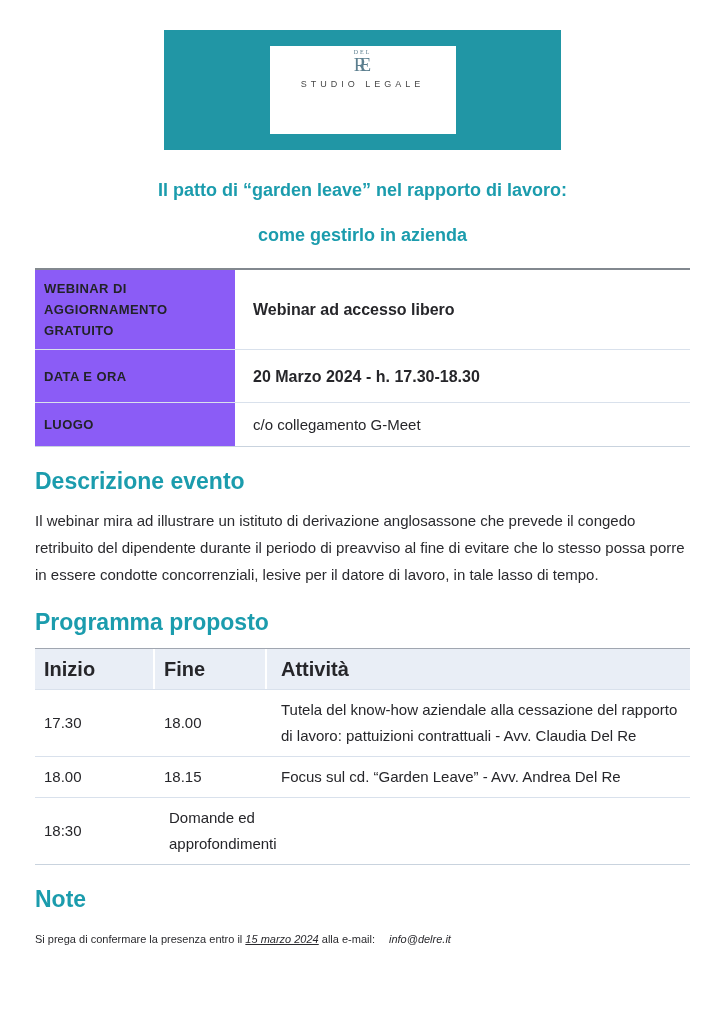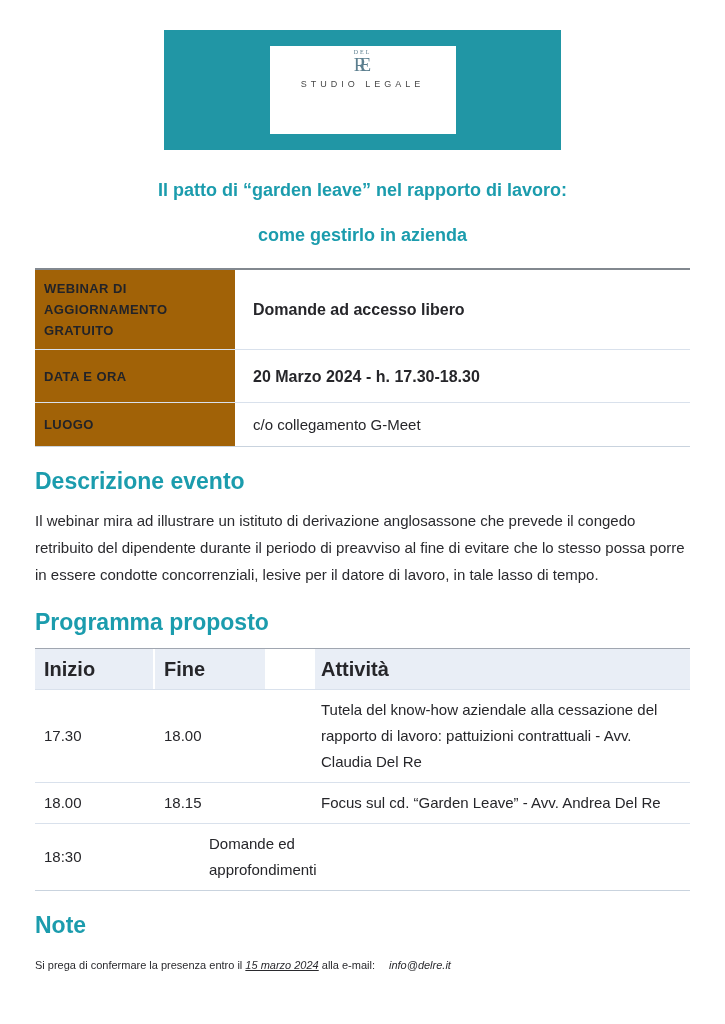--- a/index.html
+++ b/index.html
@@ -89,21 +89,21 @@
     border-bottom: 1px solid #c9d3de;
   }
   .info-row {
     display: grid;
     grid-template-columns: 203px 1fr;
     align-items: center;
     border-bottom: 1px solid #d9e1ec;
   }
   .info-row:last-child { border-bottom: none; }
   .info-label {
-    background: #a16207;
+    background: #8b5cf6;
     align-self: stretch;
     display: flex;
     align-items: center;
     font-size: 13px;
     font-weight: bold;
     letter-spacing: 0.4px;
     line-height: 21px;
     color: #222328;
     padding: 8px 44px 8px 9px;
     box-sizing: border-box;
@@ -150,21 +150,21 @@
   .prog-row:last-child { border-bottom: none; }
   .prog-cell {
     font-size: 15px;
     line-height: 26px;
     padding: 7px 8px 7px 9px;
     align-self: stretch;
     display: flex;
     align-items: center;
   }
   .prog-cell + .prog-cell { border-left: 2px solid #ffffff; }
-  .prog-cell.activity { padding-left: 6px; margin-left: 48px; }
+  .prog-cell.activity { padding-left: 14px; }
   .prog-header .prog-cell {
     background: #e9eef6;
     font-weight: bold;
     font-size: 20px;
     min-height: 40px;
     box-sizing: border-box;
   }
   .prog-header .prog-cell + .prog-cell { border-left: 2px solid #ffffff; }
   .prog-body .prog-cell { min-height: 40px; box-sizing: border-box; }
 
@@ -194,21 +194,21 @@
   </div>
 
   <h1 class="title">
     <span>Il patto di “garden leave” nel rapporto di lavoro:</span>
     <span>come gestirlo in azienda</span>
   </h1>
 
   <div class="info-table">
     <div class="info-row row-tall">
       <div class="info-label">WEBINAR DI AGGIORNAMENTO GRATUITO</div>
-      <div class="info-value bold">Domande ad accesso libero</div>
+      <div class="info-value bold">Webinar ad accesso libero</div>
     </div>
     <div class="info-row row-mid">
       <div class="info-label">DATA E ORA</div>
       <div class="info-value bold">20 Marzo 2024 - h. 17.30-18.30</div>
     </div>
     <div class="info-row row-low">
       <div class="info-label">LUOGO</div>
       <div class="info-value">c/o collegamento G-Meet</div>
     </div>
   </div>

